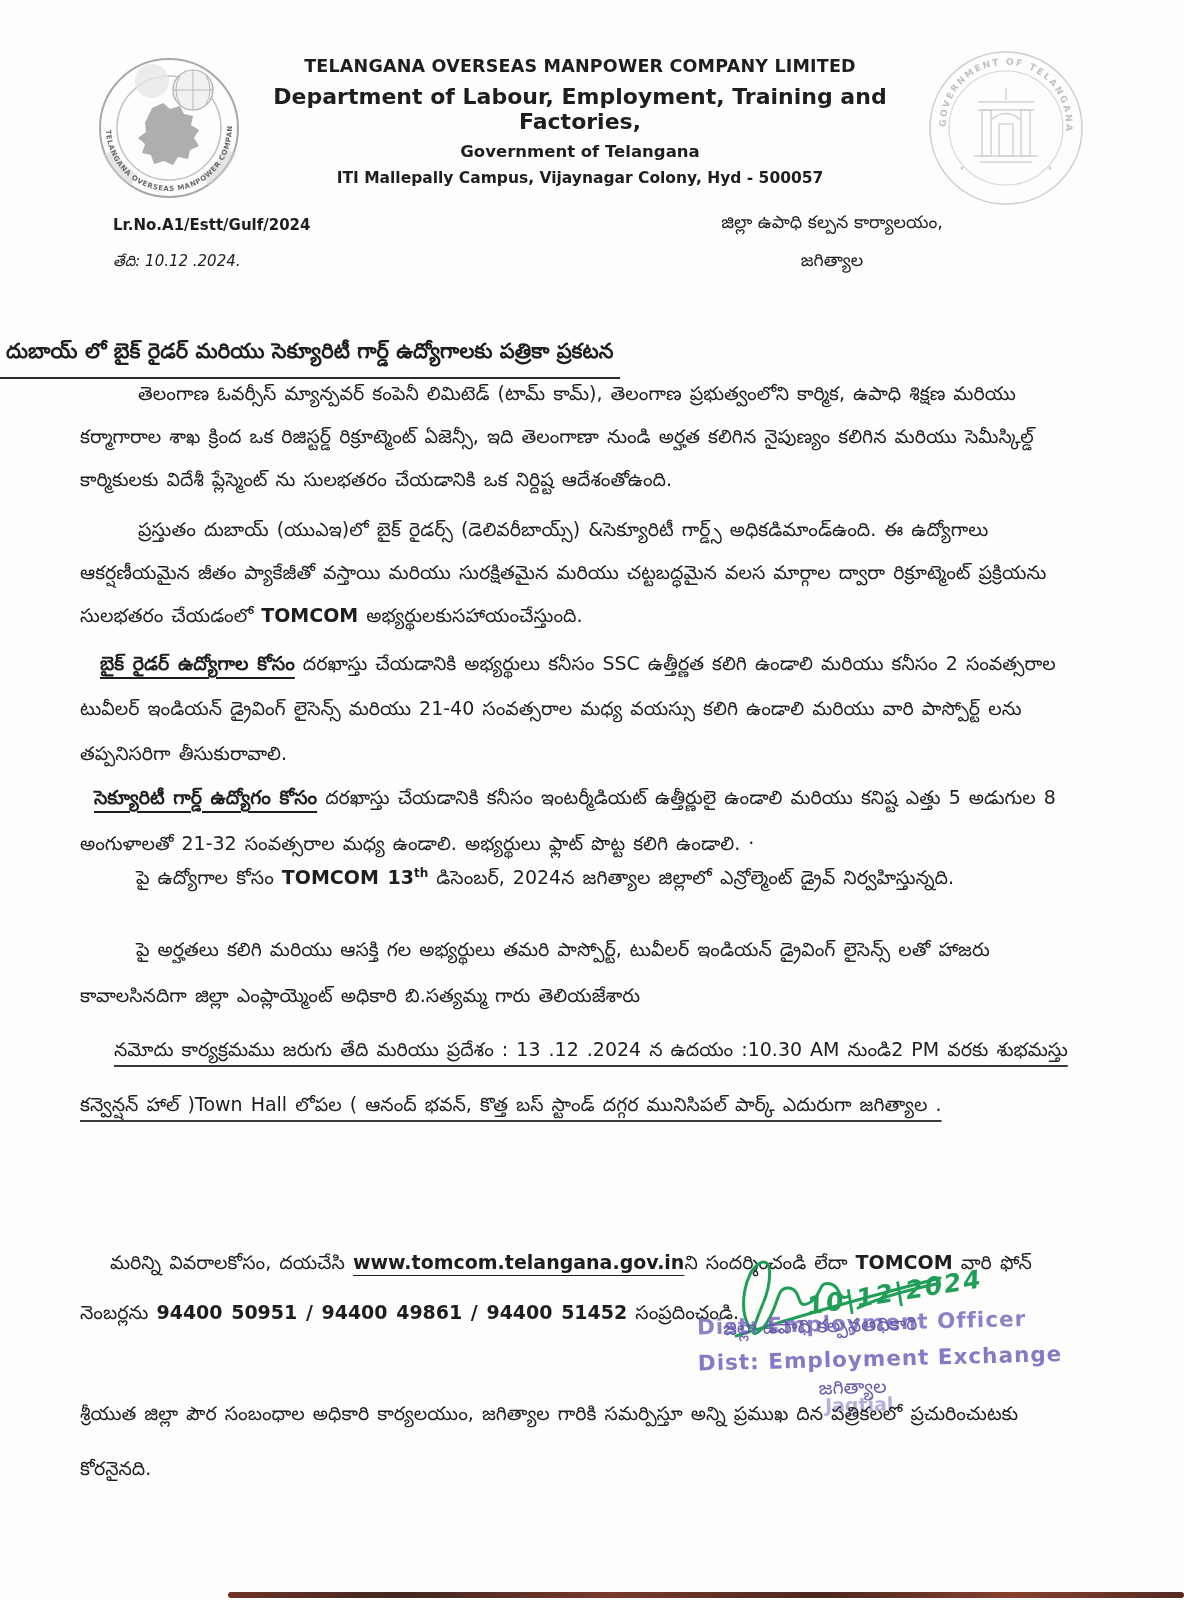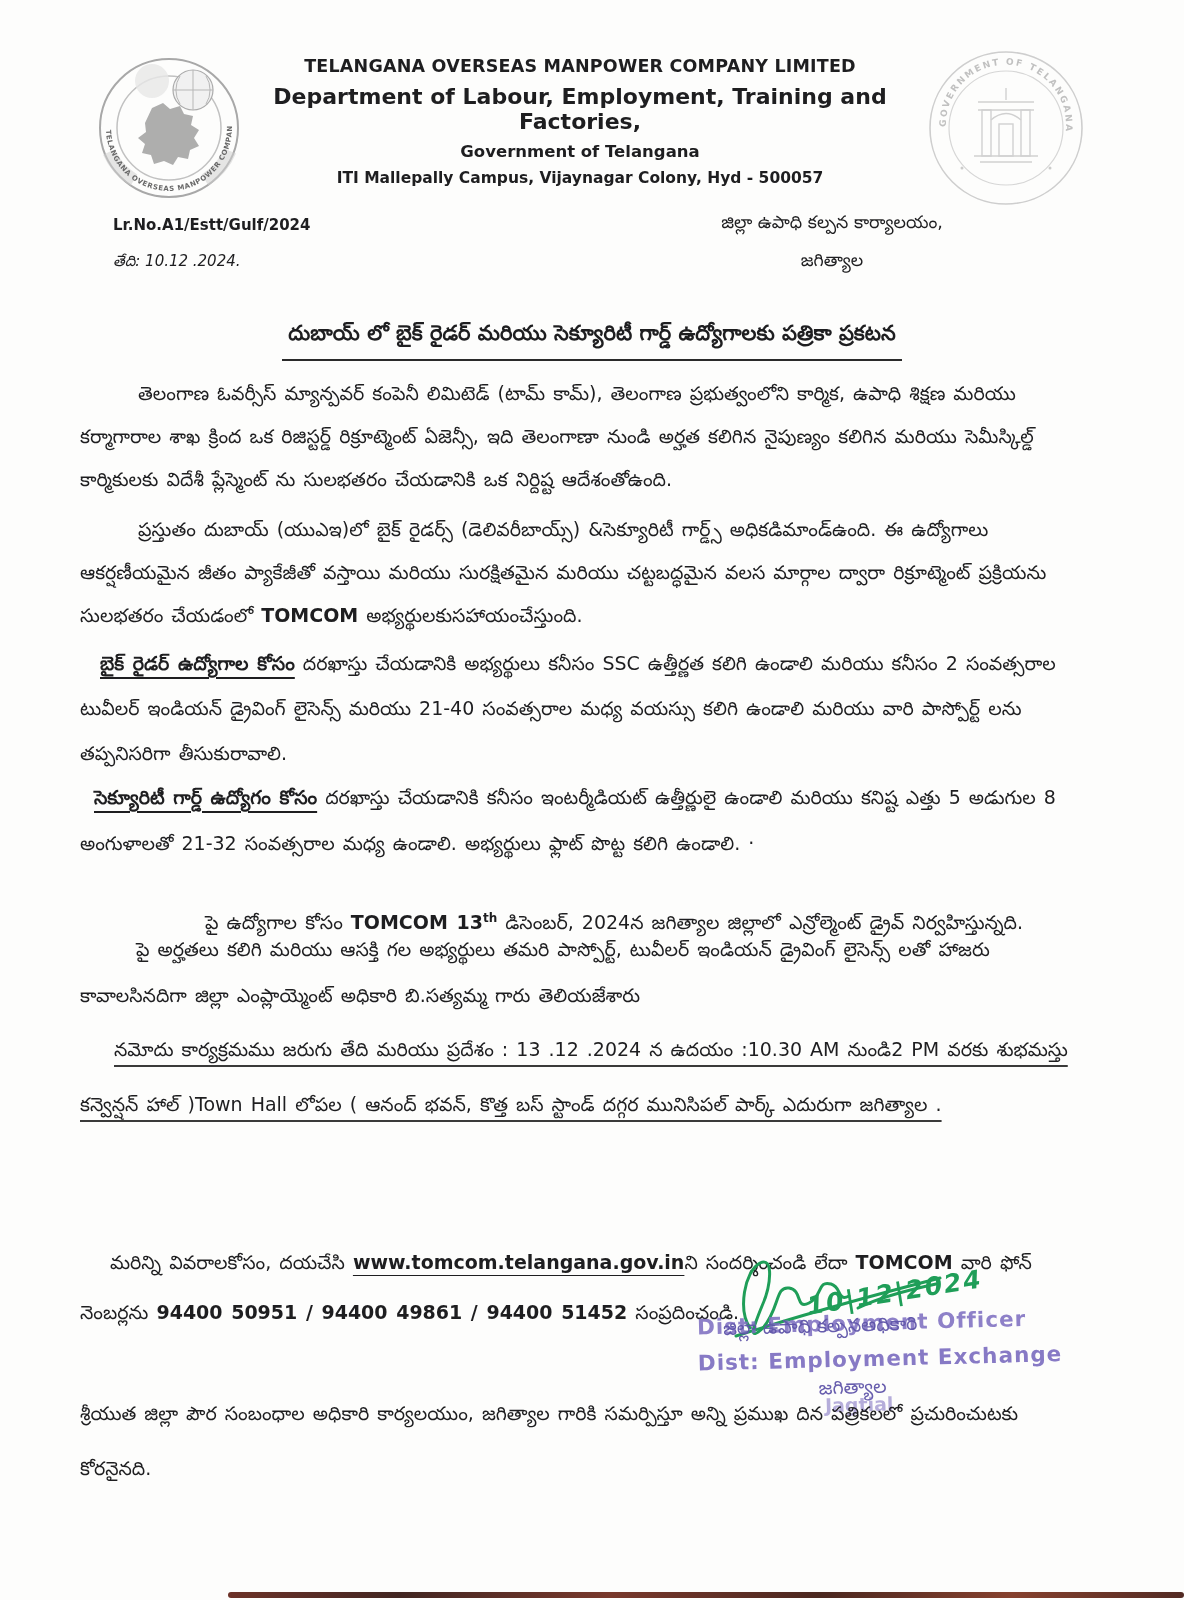--- a/index.html
+++ b/index.html
@@ -21,33 +21,33 @@
   .h-line3{font-size:16.5px;font-weight:bold;margin:0 0 8px;}
   .h-line4{font-size:15.5px;font-weight:bold;margin:0;}
   
   .ref-left{position:absolute;left:113px;top:216px;font-size:15px;}
   .ref-no{font-weight:600;margin:0 0 18px;}
   .ref-date{margin:0;font-style:italic;}
   .ref-right{position:absolute;left:672px;top:212px;width:320px;text-align:center;font-size:17.5px;}
   .ref-office{margin:0 0 14px;}
   .ref-place{margin:0;}
   
-  .doc-title{position:absolute;left:0;right:0;top:310px;text-align:center;margin:0;}
+  .doc-title{position:absolute;left:0;right:0;top:328px;margin:0;}
   .doc-title span{
     display:inline-block;font-size:21px;font-weight:bold;
     border-bottom:2.5px solid #2a2a2a;padding:0 6px 9px;
   }
   
   .para{position:absolute;left:80px;width:1012px;font-size:19px;line-height:43px;margin:0;word-spacing:2px;}
   .ind{text-indent:58px;}
   .p1{top:372px;}
   .p2{top:508px;}
   .p3{top:641px;line-height:45px;text-indent:20px;}
   .p4{top:774px;line-height:46px;text-indent:14px;}
-  .p5{top:897px;text-indent:56px;text-align:center;}
+  .p5{top:852px;text-indent:56px;}
   .p6{top:926px;line-height:46px;text-indent:56px;}
   .p7{top:1022px;line-height:55px;text-indent:34px;
       text-decoration:underline;text-underline-offset:9px;text-decoration-thickness:1.5px;
       text-decoration-color:#3a3a3a;}
   .p8{top:1237px;line-height:50px;text-indent:30px;}
   .p9{top:1386px;line-height:55px;}
   .lead{font-weight:bold;text-decoration:underline;text-underline-offset:7px;text-decoration-thickness:2px;}
   .bold{font-weight:bold;}
   .site{font-weight:bold;text-decoration:underline;text-underline-offset:6px;}
   sup{font-size:12px;}

